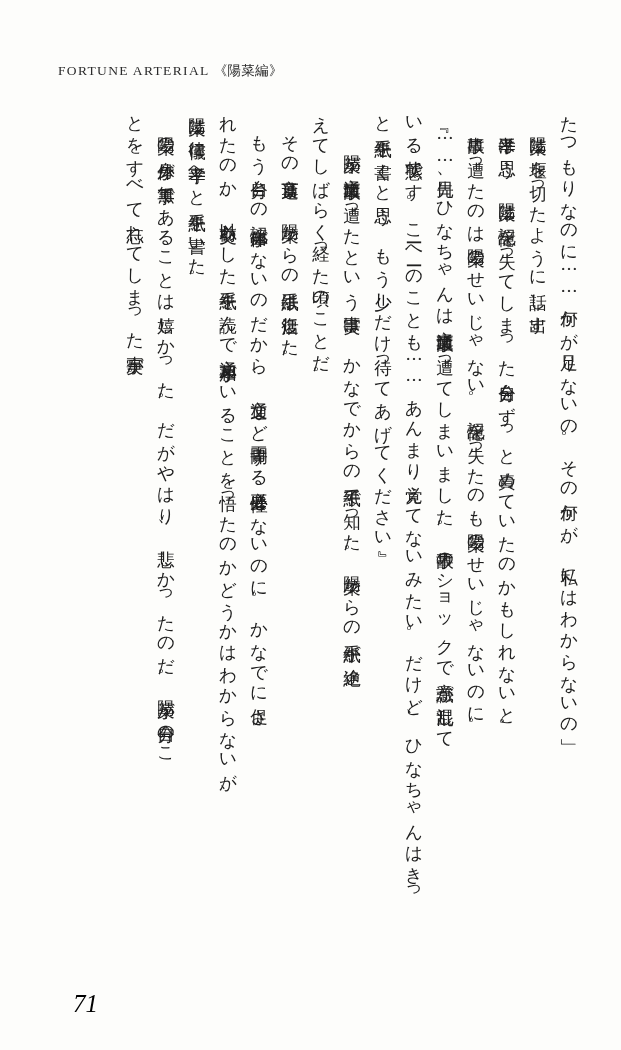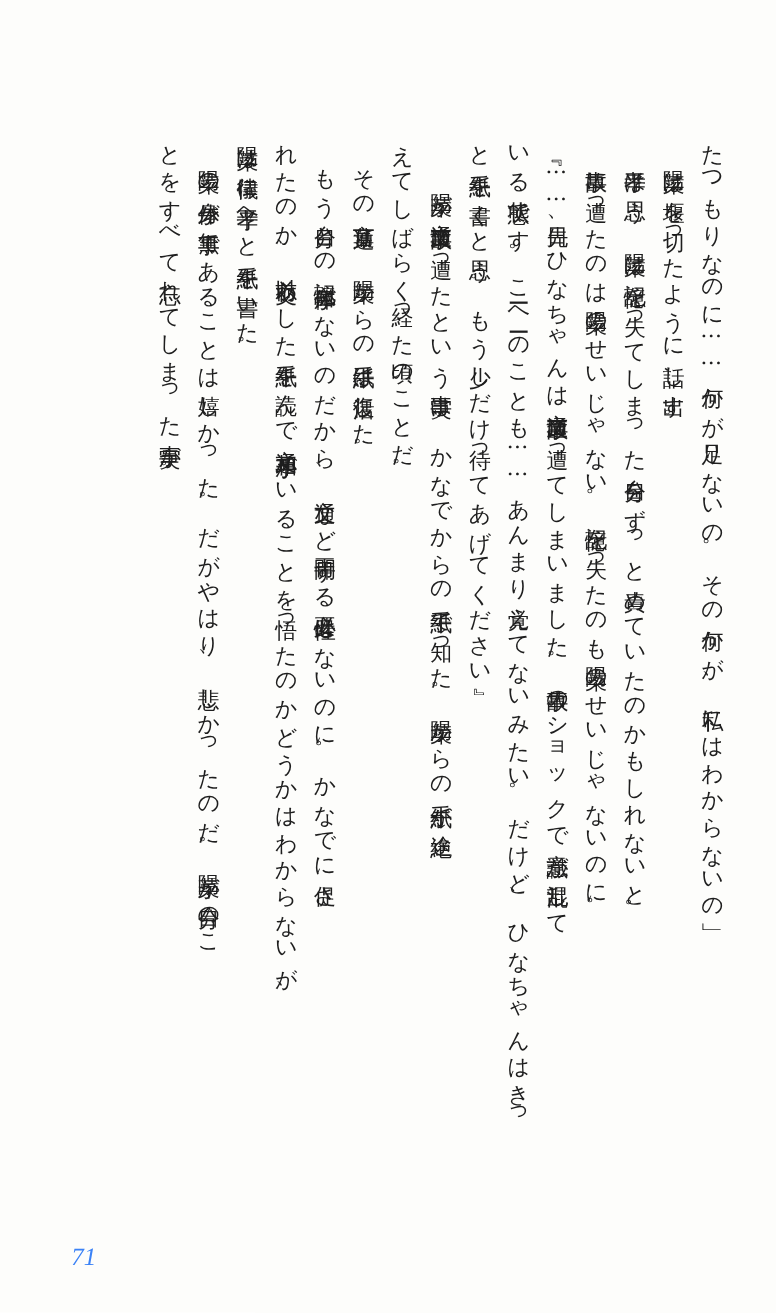--- a/index.html
+++ b/index.html
@@ -69,33 +69,37 @@
     font-family: "DejaVu Serif", "Liberation Serif", serif;
     padding-top: 0px;
   }
 
   
   .col.indent1 { padding-top: 18px; }
 
   
   .folio {
     position: absolute;
-    left: 57px;
+    left: 73px;
     bottom: 32px;
-    font-size: 20px;
-    color: #3b82f6;
+    font-size: 25px;
+    color: #000000;
     font-family: "Liberation Serif", "DejaVu Serif", serif;
     font-style: italic;
   }
 </style>
 </head>
 <body>
 
 <div class="page">
 
+  <div class="running-header">
+    <span class="series">FORTUNE ARTERIAL</span>
+    <span class="volume">《陽菜編》</span>
+  </div>
 
   <div class="text-block">
     <div class="col">たつもりなのに……何かが足りないの。その何かが、私にはわからないの」</div>
     <div class="col">　陽菜は堰を切ったように話し出す。</div>
     <div class="col">　孝平は思う。陽菜は記憶を失ってしまった自分をずっと責めていたのかもしれないと。</div>
     <div class="col">　事故に遭ったのは陽菜のせいじゃない。記憶を失ったのも陽菜のせいじゃないのに。</div>
     <div class="col indent1">『……先日、ひなちゃんは交通事故に遭ってしまいました。事故のショックで意識が混乱して</div>
     <div class="col">いる状態です。こーへーのことも……あんまり覚えてないみたい。だけど、ひなちゃんはきっ</div>
     <div class="col">と手紙を書くと思う。もう少しだけ待ってあげてください』</div>
     <div class="col indent1">　陽菜が交通事故に遭ったという事実は、かなでからの手紙で知った。陽菜からの手紙が途絶</div>

